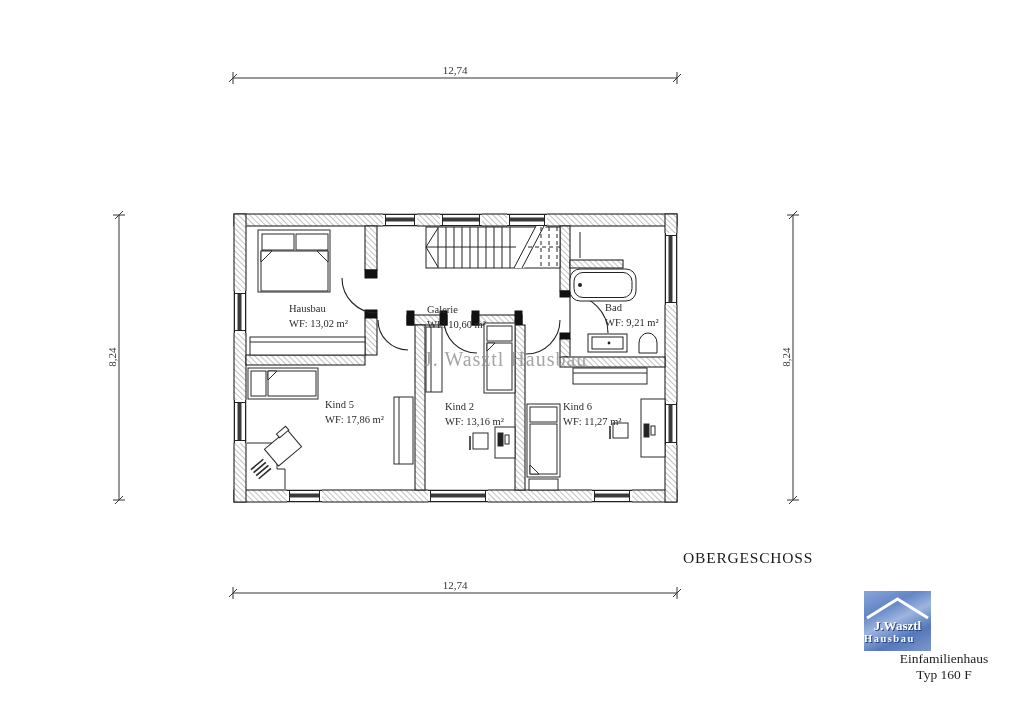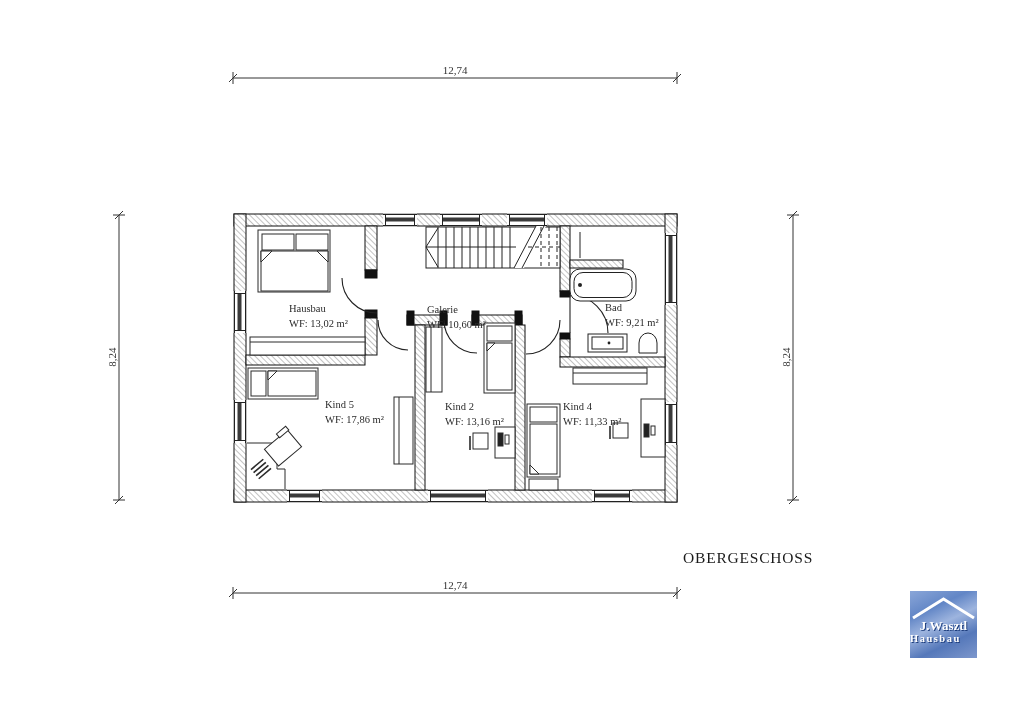--- a/index.html
+++ b/index.html
@@ -5,21 +5,21 @@
   html,body{margin:0;padding:0;background:#ffffff;}
   #canvas{position:relative;width:1024px;height:724px;background:#fff;overflow:hidden;
           font-family:Liberation Serif, serif;}
   #plan-svg{position:absolute;left:0;top:0;}
   .room-label{position:absolute;font-size:10.5px;line-height:15px;color:#2a2a2a;white-space:nowrap;}
   .dim-label{position:absolute;font-size:11px;color:#333;text-align:center;white-space:nowrap;}
   .dim-label.vert{transform:rotate(-90deg);}
   #watermark{position:absolute;left:424px;top:348px;font-size:20px;color:#8f8f8f;opacity:.8;
              letter-spacing:1px;white-space:nowrap;}
   #floor-title{position:absolute;left:683px;top:549px;font-size:15.5px;letter-spacing:.8px;color:#1a1a1a;}
-  #logo{position:absolute;left:910px;top:591px;width:67px;height:67px;
+  #logo{position:absolute;left:864px;top:591px;width:67px;height:60px;
         background:linear-gradient(155deg,#8aa6d8 0%,#6286c6 28%,#9db4de 48%,#5578ba 72%,#7d97cc 100%);
         overflow:hidden;}
   #logo .roof{position:absolute;left:0;top:0;}
   #logo .l1{position:absolute;left:0;top:27px;width:67px;text-align:center;color:#fff;
             font-weight:bold;font-size:13px;text-shadow:1px 1px 0 #1d3d7c;}
   #logo .l2{position:absolute;left:0;top:42px;width:67px;text-align:left;color:#fff;
             font-weight:bold;font-size:10.5px;letter-spacing:1.5px;text-shadow:1px 1px 0 #1d3d7c;}
   #caption{position:absolute;left:884px;top:651px;width:120px;text-align:center;color:#1c1c1c;
            font-size:13.5px;line-height:16px;}
 </style>
@@ -312,27 +312,32 @@
   </div>
   <div class="room-label" style="left:325px;top:397px;">
     <div>Kind 5</div>
     <div>WF: 17,86 m²</div>
   </div>
   <div class="room-label" style="left:445px;top:399px;">
     <div>Kind 2</div>
     <div>WF: 13,16 m²</div>
   </div>
   <div class="room-label" style="left:563px;top:399px;">
-    <div>Kind 4</div>
-    <div>WF: 11,33 m²</div>
-  </div>
-
+    <div>Kind 6</div>
+    <div>WF: 11,27 m²</div>
+  </div>
+
+  <div id="watermark">J. Wasztl Hausbau</div>
   <div id="floor-title">OBERGESCHOSS</div>
 
   <div id="logo">
     <svg class="roof" width="67" height="61" viewBox="0 0 67 61">
       <polyline points="3,27 33.5,8 64,27" fill="none" stroke="#ffffff" stroke-width="3"></polyline>
     </svg>
     <div class="l1">J.Wasztl</div>
     <div class="l2">Hausbau</div>
   </div>
+  <div id="caption">
+    <div>Einfamilienhaus</div>
+    <div>Typ 160 F</div>
+  </div>
 
 </div>
 
 </body></html>

